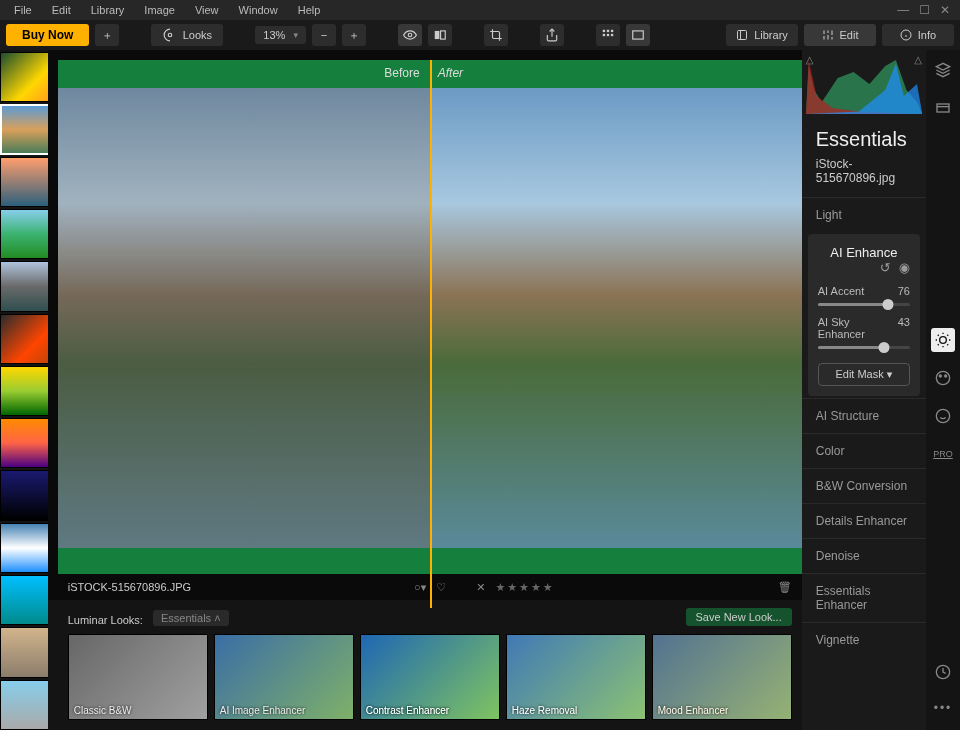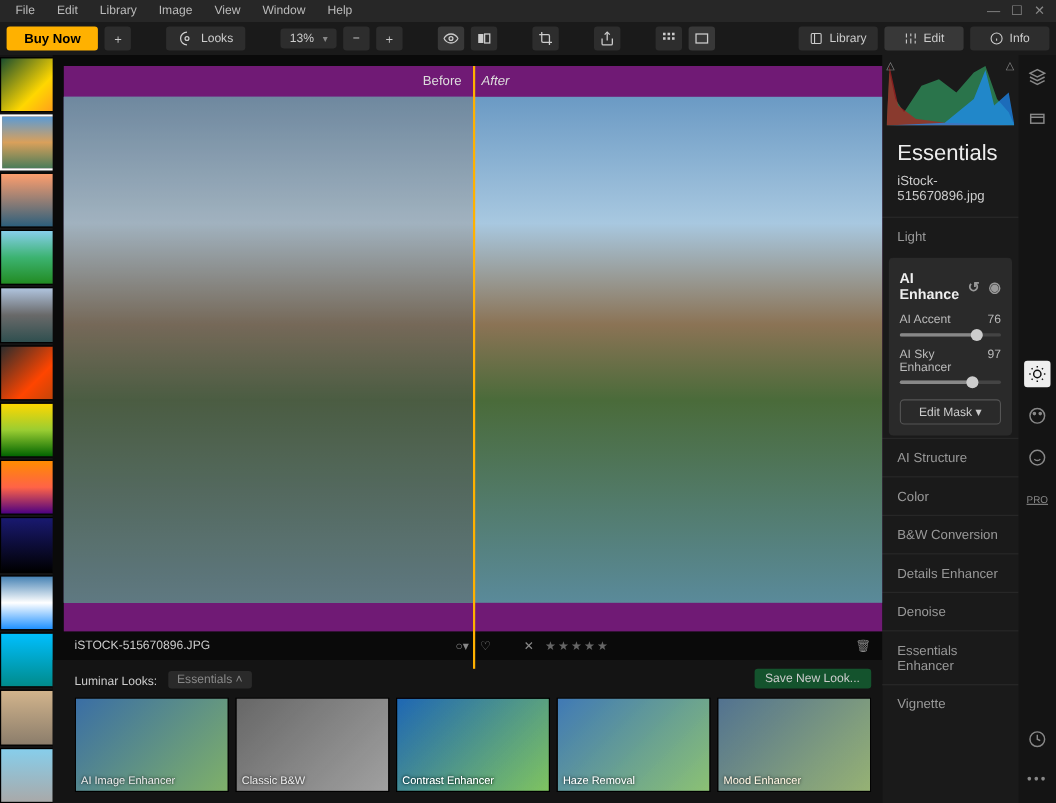--- a/index.html
+++ b/index.html
@@ -21,21 +21,21 @@
 .zoombox { background:#2d2d2d; color:#ccc; padding:3px 8px; border-radius:3px; display:flex; align-items:center; gap:8px; font-size:11px; }
 .zoombox .arrow { font-size:9px; color:#888; }
 
 
 .main { display:flex; height:680px; }
 .filmstrip { width:82px; background:#141414; overflow:hidden; display:flex; flex-direction:column; gap:2px; padding-top:2px; }
 .thumb { width:80px; height:52px; background:linear-gradient(135deg,#3a6ea5,#7fb069,#d4a85a); border:1px solid #000; }
 .thumb.sel { border:2px solid #fff; }
 
 .center { flex:1; background:#0a0a0a; display:flex; flex-direction:column; }
-.comparison { flex:1; position:relative; background:#701a75; margin:10px 0 0 10px; }
+.comparison { flex:1; position:relative; background:#15803d; margin:10px 0 0 10px; }
 .beforeafter { position:absolute; top:6px; font-size:12px; color:#ddd; }
 .lbl-before { right:calc(50% + 10px); }
 .lbl-after { left:calc(50% + 8px);font-style:italic; }
 .imgarea { position:absolute; top:28px; left:0; right:0; height:460px; background:linear-gradient(180deg,#6b9ac4 0%,#a8c8e0 25%,#8b7355 45%,#4a6b3a 60%,#5a8a9a 100%); }
 .imgarea::after { content:""; position:absolute; left:50%; top:-28px; bottom:-60px; width:2px; background:#ffb100; }
 .before-half { position:absolute; left:0; top:0; width:50%; height:100%; filter:saturate(0.6) brightness(0.9); background:inherit; }
 
 .imgfooter { height:26px; display:flex; align-items:center; padding:0 10px 0 20px; font-size:11px; color:#ccc; gap:10px; }
 .stars { color:#666; letter-spacing:2px; }
 .footer-spacer { flex:1; }
@@ -54,21 +54,21 @@
 .panelbody { flex:1; padding:0 0 0 0; }
 .histo { height:60px; position:relative; margin:4px 4px 10px 4px; }
 .histo svg { width:100%; height:100%; }
 .warn { position:absolute; top:0; color:#888; font-size:10px; }
 .warn.l { left:0; } .warn.r { right:0; }
 
 .ptitle { font-size:20px; color:#eee; padding:4px 14px 6px; }
 .filename { font-size:12px; color:#ccc; padding:0 14px 12px; }
 .section { padding:10px 14px; font-size:12px; color:#999; border-top:1px solid #2a2a2a; cursor:pointer; }
 .section.active { background:#2a2a2a; color:#eee; border-radius:4px; margin:2px 6px; padding:10px 10px; }
-.section.active .shdr { display:flex; align-items:center; font-weight:700; font-size:13px; }
+.section.active .shdr { display:flex; align-items:center; font-weight:400; font-size:13px;flex-direction:column; }
 .shdr-icons { margin-left:auto; display:flex; gap:8px; color:#999; }
 .slider { margin-top:10px; }
 .slabel { display:flex; font-size:11px; color:#bbb; }
 .slabel span:last-child { margin-left:auto; }
 .strack { height:3px; background:#444; margin-top:6px; position:relative; border-radius:2px; }
 .sfill { height:100%; background:#888; border-radius:2px; }
 .sknob { position:absolute; top:-4px; width:11px; height:11px; background:#ccc; border-radius:50%; transform:translateX(-50%); }
 .maskbtn { margin-top:14px; border:1px solid #555; border-radius:4px; padding:4px; text-align:center; font-size:11px; color:#ccc; }
 
 .sidetabs { width:34px; background:#141414; display:flex; flex-direction:column; align-items:center; padding-top:8px; gap:14px; }
@@ -224,25 +224,25 @@
       <div class="footer-spacer"></div>
       <span style="color:#888">🗑</span>
     </div>
     <div class="lookspanel">
       <div class="lookshdr">
         <span>Luminar Looks:</span>
         <span class="lookstabs"><span>Essentials</span> ˄</span>
         <div class="savenew">Save New Look...</div>
       </div>
       <div class="lookrow">
+        <div class="look bw">
+            <span>Classic B&amp;W</span>
+          </div>
         <div class="look">
             <span>AI Image Enhancer</span>
-          </div>
-        <div class="look bw">
-            <span>Classic B&amp;W</span>
           </div>
         <div class="look" style="filter:contrast(1.4)">
             <span>Contrast Enhancer</span>
           </div>
         <div class="look" style="filter:brightness(1.1)">
             <span>Haze Removal</span>
           </div>
         <div class="look" style="filter:sepia(0.3)">
             <span>Mood Enhancer</span>
           </div>
@@ -279,21 +279,21 @@
               <span>76</span>
             </div>
           <div class="strack">
               <div class="sfill" style="width:76%"></div>
               <div class="sknob" style="left:76%"></div>
             </div>
         </div>
         <div class="slider">
           <div class="slabel">
               <span>AI Sky Enhancer</span>
-              <span>97</span>
+              <span>43</span>
             </div>
           <div class="strack">
               <div class="sfill" style="width:72%"></div>
               <div class="sknob" style="left:72%"></div>
             </div>
         </div>
         <div class="maskbtn">Edit Mask ▾</div>
       </div>
       <div class="section">AI Structure</div>
       <div class="section">Color</div>

